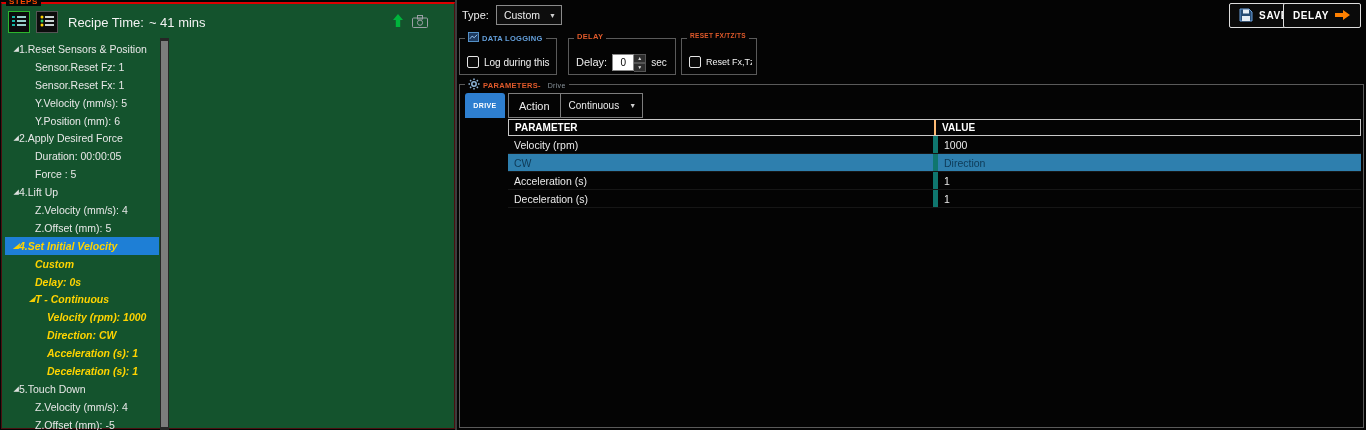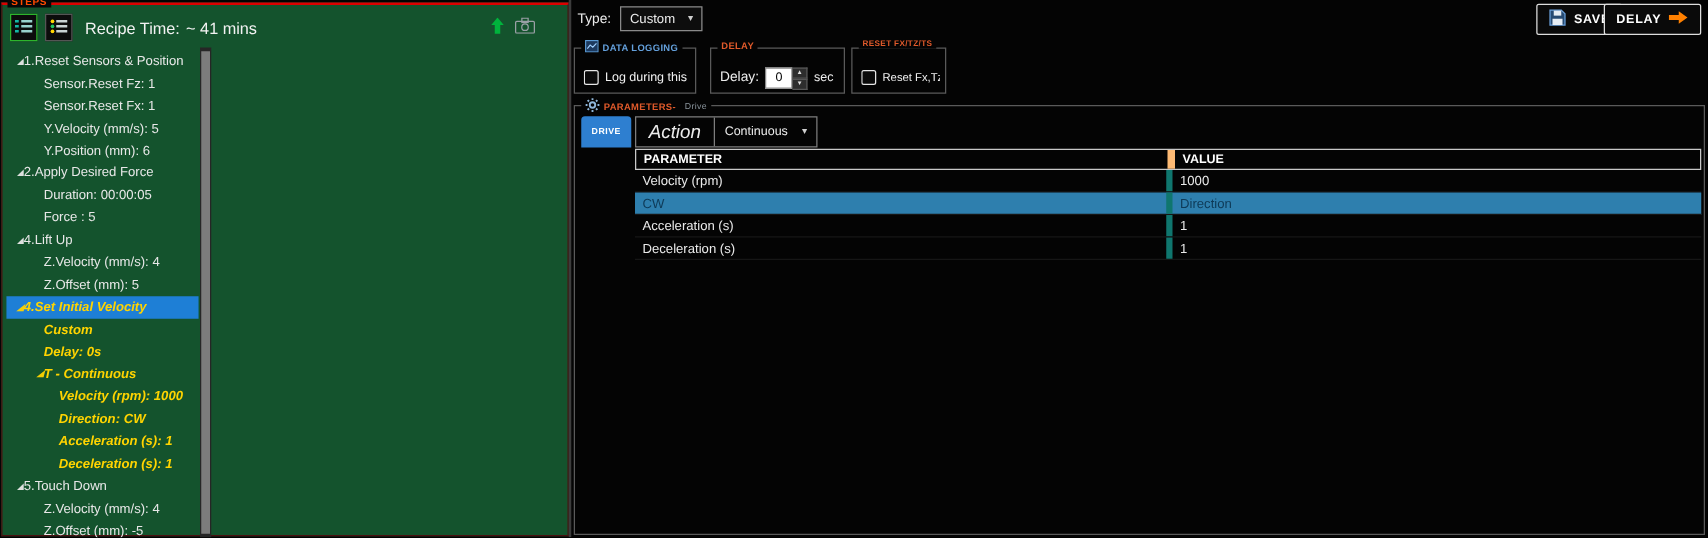--- a/index.html
+++ b/index.html
@@ -89,30 +89,30 @@
   .unit-label { font-size:10px; }
 
   .gb-params { left:2px; top:84px; width:905px; height:344px; }
 
   .drive-tab {
     position:absolute; left:5px; top:8px; width:40px; height:25px;
     background:#2e7fd0; color:#fff; font-size:7px; font-weight:bold; letter-spacing:.4px;
     display:flex; align-items:center; justify-content:center; border-radius:3px 3px 0 0; cursor:pointer;
   }
   .action-box { position:absolute; left:48px; top:8px; height:25px; display:flex; align-items:stretch; border:1px solid #7d7d7d; }
-  .action-label { display:flex; align-items:center; padding:0 10px; font-size:15px;font-style:italic; }
+  .action-label { display:flex; align-items:center; padding:0 10px; font-size:11px; }
   .action-combo { display:flex; align-items:center; gap:10px; padding:0 6px 0 8px; border-left:1px solid #7d7d7d; font-size:10px; cursor:pointer; }
 
   .param-table { position:absolute; left:48px; top:34px; right:2px; }
   .pt-header {
     display:grid; grid-template-columns:425px 1fr; height:17px;
     border:1px solid #c8c8c8; font-size:10px; font-weight:bold; color:#fff;
   }
   .pt-header .cell { display:flex; align-items:center; padding-left:6px; }
-  .pt-header .cell + .cell { border-left:6px solid #fdba74; }
+  .pt-header .cell + .cell { border-left:2px solid #fdba74; }
   .pt-row {
     display:grid; grid-template-columns:425px 1fr; height:18px;
     border-bottom:1px solid #161616; font-size:10.5px; color:#eaeaea; cursor:pointer;
   }
   .pt-row .cell { display:flex; align-items:center; padding-left:6px; }
   .pt-row .cell + .cell { border-left:5px solid #0f766e; }
   .pt-row.selected { background:#2e7fae; color:#0e3a57; font-weight:normal; }
 </style>
 </head>
 <body>

